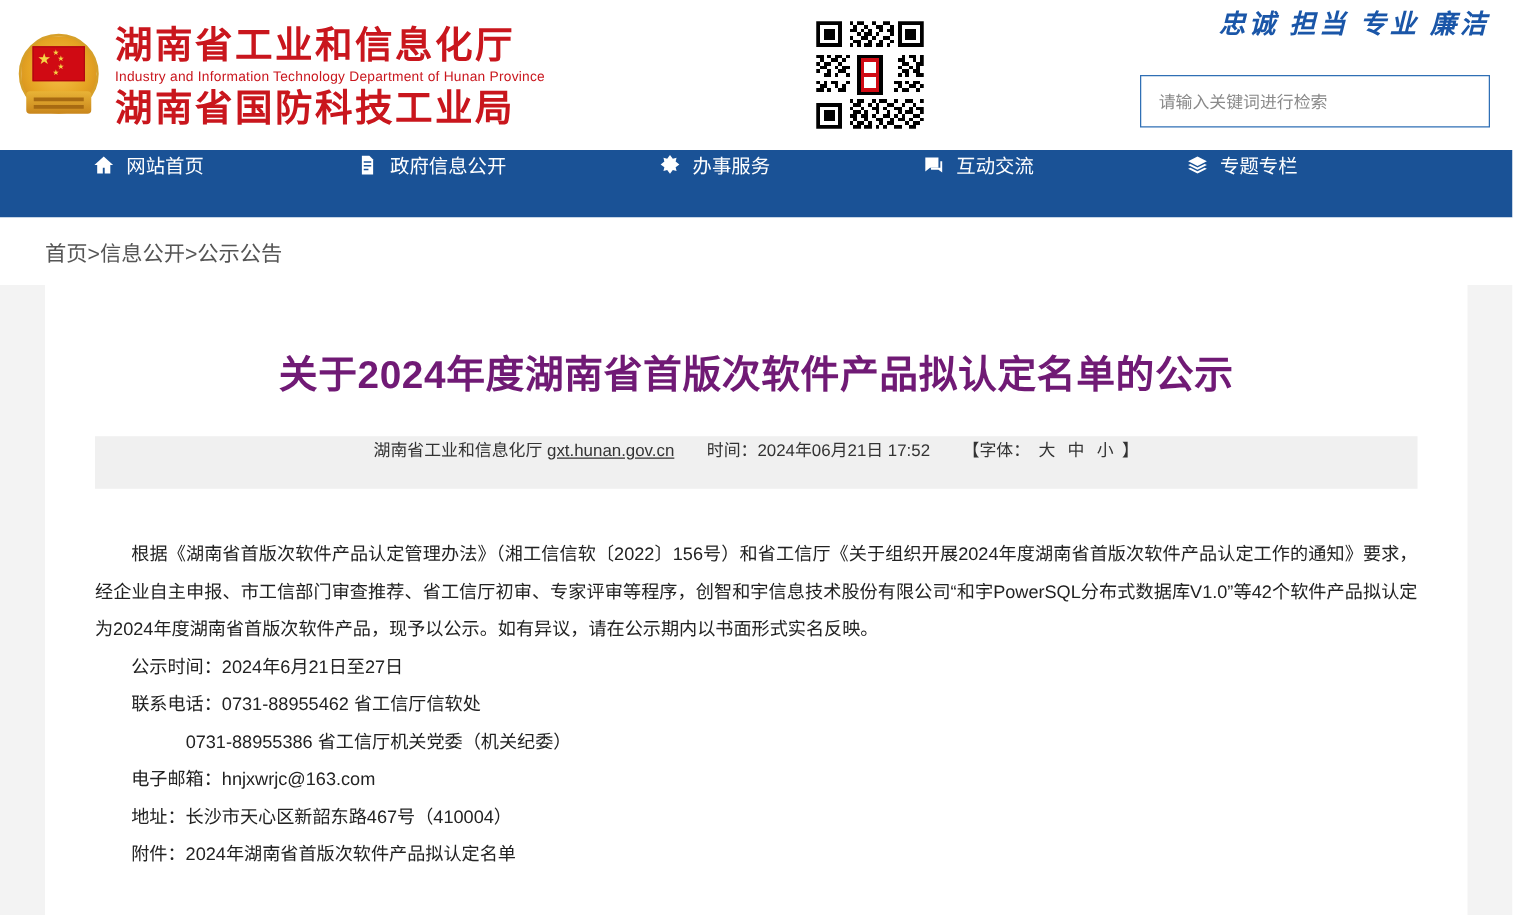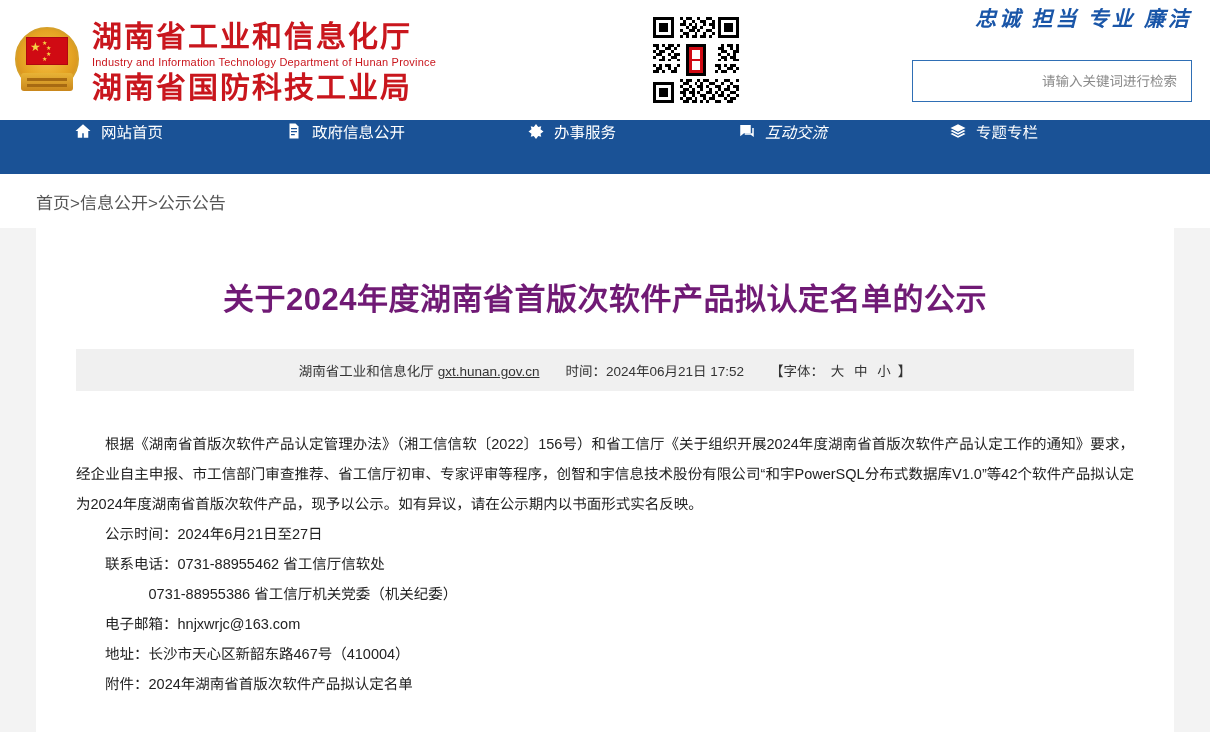--- a/index.html
+++ b/index.html
@@ -115,21 +115,20 @@
     background: #fff;
   }
   .searchbox input {
     width: 100%; height: 100%;
     border: 0; outline: 0;
     padding: 0 14px;
     font-size: 13.5px;
     color: #333;
     background: transparent;
     font-family: "Liberation Sans", sans-serif;
-    text-align: right;
   }
   .searchbox input::placeholder { color: #8a8a8a; }
 
   
   .nav {
     height: 54px;
     background: #1a5296;
     display: flex;
     align-items: flex-start;
     color: #fff;
@@ -144,21 +143,21 @@
     cursor: pointer;
   }
   .nav-item .nicon {
     width: 18px; height: 18px;
     display: inline-flex; align-items: center; justify-content: center;
   }
   .nav-item .nicon svg { display: block; }
   .n1 { margin-left: 74px; }
   .n2 { margin-left: 122px; }
   .n3 { margin-left: 122px; }
-  .n4 { margin-left: 122px; font-style: italic; }
+  .n4 { margin-left: 122px; }
   .n5 { margin-left: 122px; }
 
   
   .crumb-wrap {
     height: 54px;
     background: #ffffff;
     display: flex;
     align-items: center;
   }
   .crumb {
@@ -187,21 +186,20 @@
     font-weight: bold;
     padding-top: 46px;
     letter-spacing: .5px;
     font-family: "Liberation Sans", sans-serif;
   }
   .meta {
     margin-top: 30px;
     height: 42px;
     background: #f0f0f0;
     display: flex;
-    align-items: center;
     justify-content: center;
     gap: 26px;
     font-size: 13.5px;
     color: #333;
   }
   .meta .src u { text-decoration: underline; }
   .meta .fs b { font-weight: normal; }
   .meta .fs span { margin: 0 3px; cursor: pointer; }
 
   .body-text {

